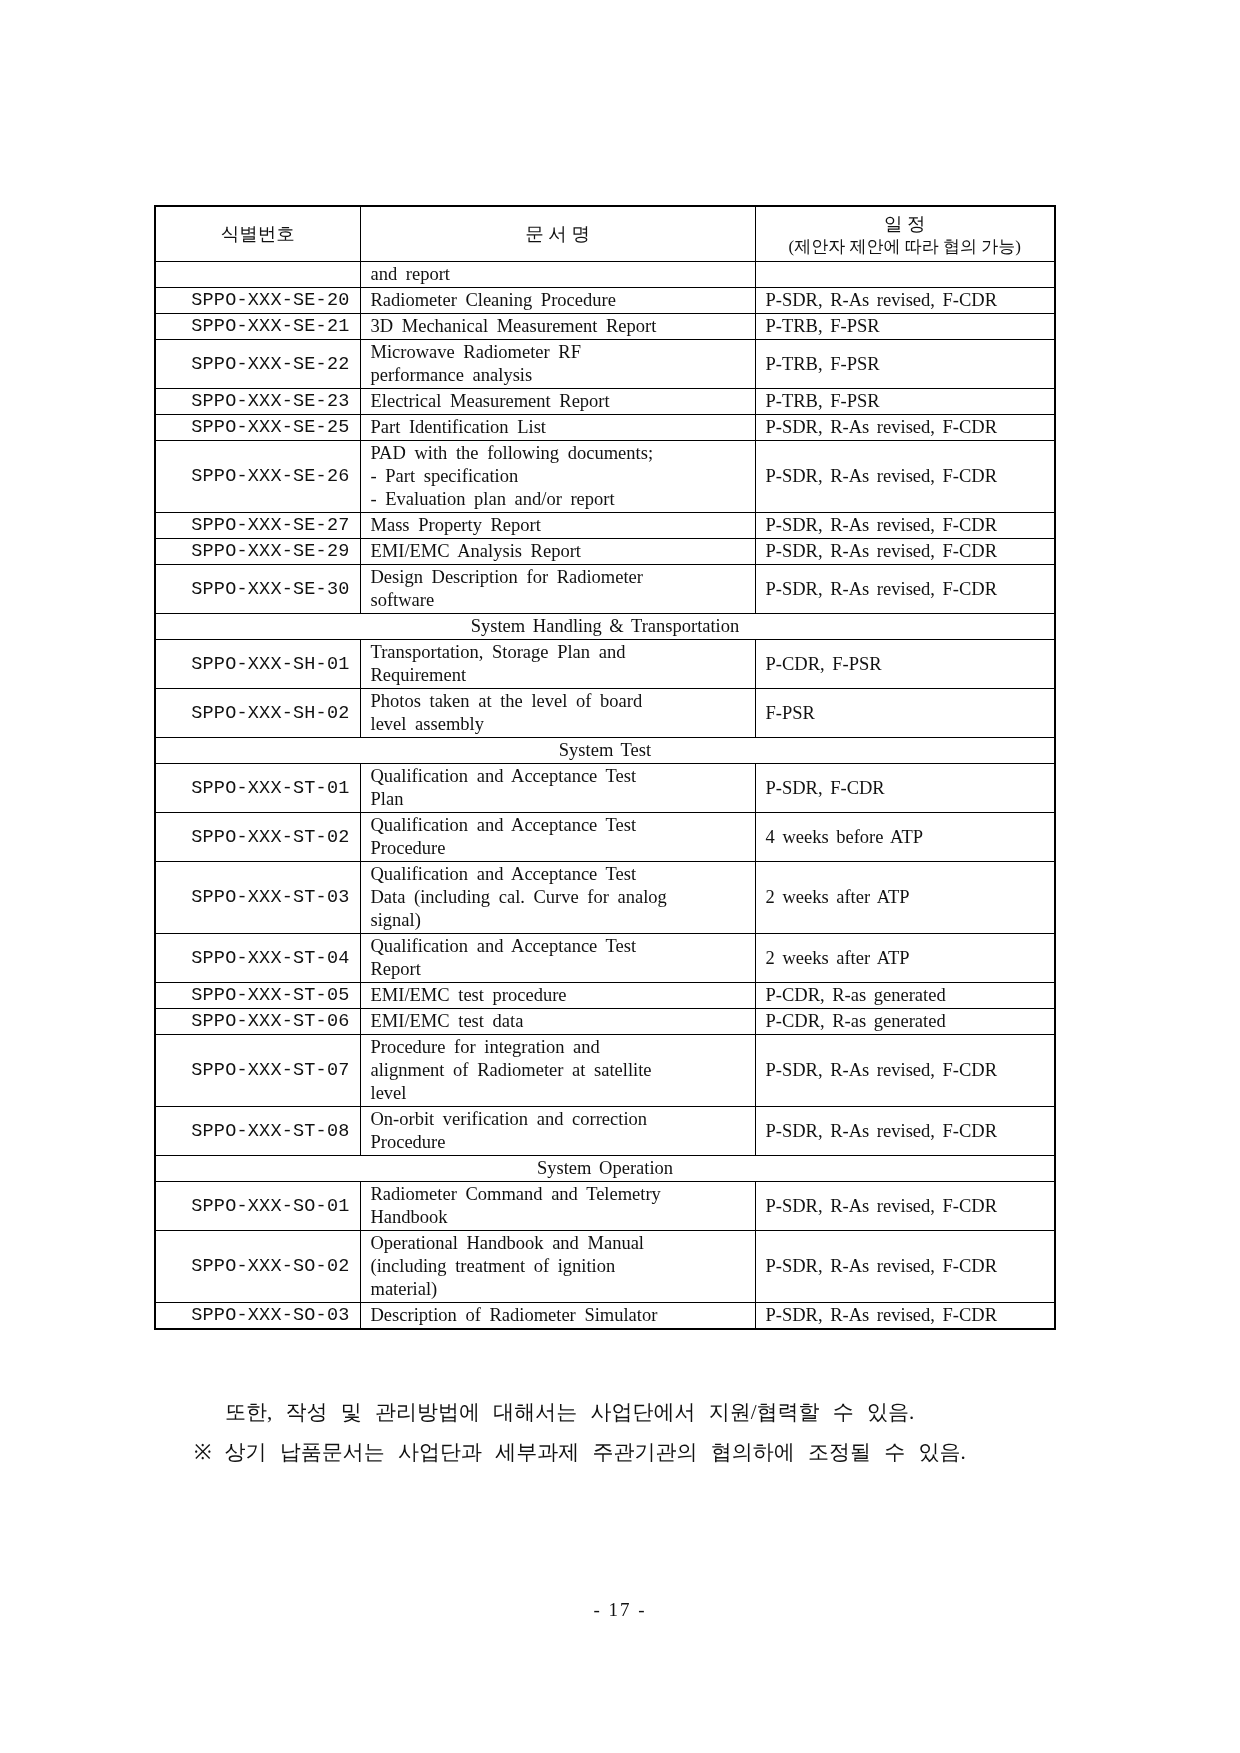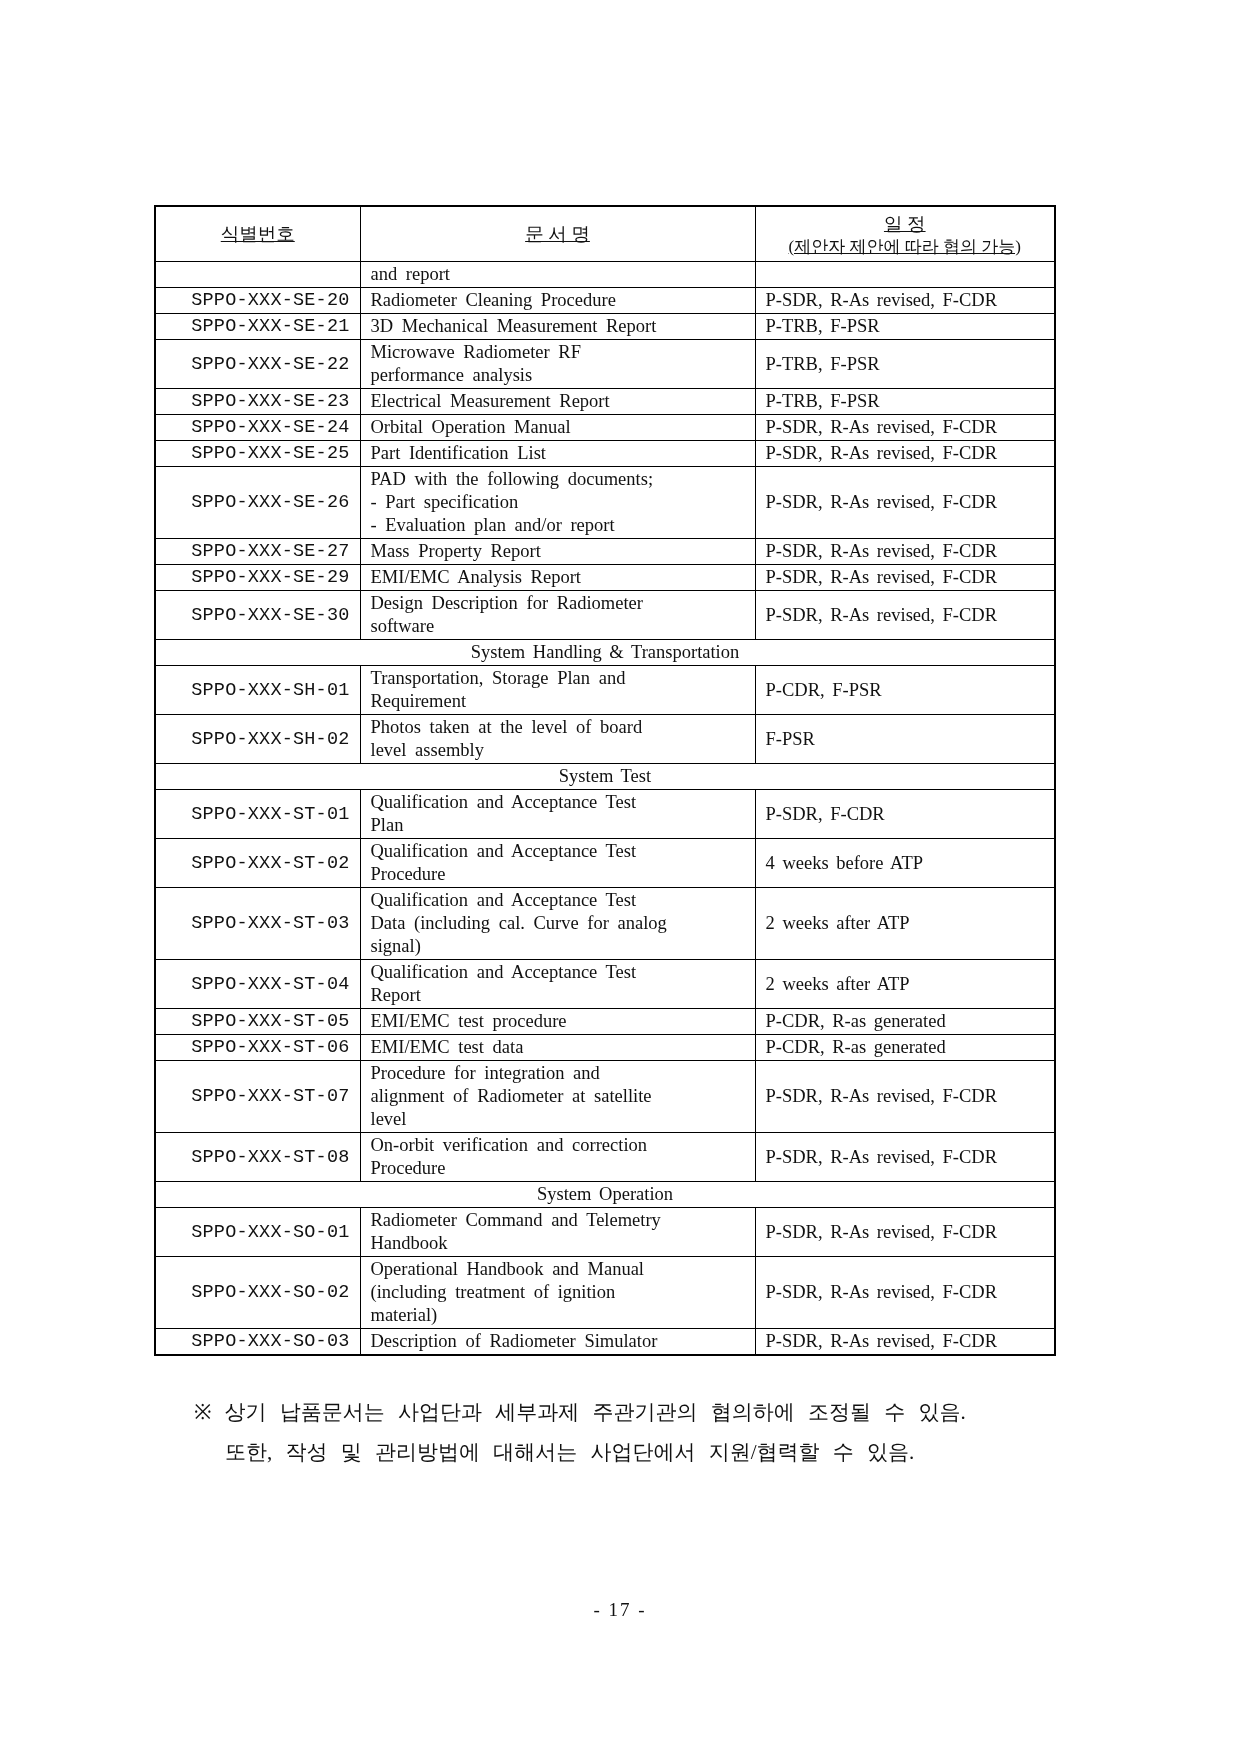--- a/index.html
+++ b/index.html
@@ -34,21 +34,20 @@
     line-height: 23px;
     padding: 1px 10px;
     vertical-align: middle;
     font-weight: normal;
     overflow: hidden;
   }
   .doc-table thead th {
     height: 50px;
     text-align: center;
     padding: 2px 4px;
-    text-decoration: underline;
   }
   .sched-note {
     display: block;
     font-size: 17px;
     line-height: 21px;
   }
   .sched-title { display: block; line-height: 24px; }
   .cell-id {
     text-align: right;
     letter-spacing: 0.2px;
@@ -140,27 +139,20 @@
           <td class="cell-sched">P-TRB, F-PSR</td>
         </tr>
         <tr>
           <td class="cell-id">SPPO-XXX-SE-23</td>
           <td class="cell-doc">
             <span class="doc-line">Electrical Measurement Report</span>
           </td>
           <td class="cell-sched">P-TRB, F-PSR</td>
         </tr>
         <tr>
-          <td class="cell-id">SPPO-XXX-SE-24</td>
-          <td class="cell-doc">
-            <span class="doc-line">Orbital Operation Manual</span>
-          </td>
-          <td class="cell-sched">P-SDR, R-As revised, F-CDR</td>
-        </tr>
-        <tr>
           <td class="cell-id">SPPO-XXX-SE-25</td>
           <td class="cell-doc">
             <span class="doc-line">Part Identification List</span>
           </td>
           <td class="cell-sched">P-SDR, R-As revised, F-CDR</td>
         </tr>
         <tr>
           <td class="cell-id">SPPO-XXX-SE-26</td>
           <td class="cell-doc">
             <span class="doc-line">PAD with the following documents;</span>
@@ -301,23 +293,23 @@
           <td class="cell-id">SPPO-XXX-SO-03</td>
           <td class="cell-doc">
             <span class="doc-line">Description of Radiometer Simulator</span>
           </td>
           <td class="cell-sched">P-SDR, R-As revised, F-CDR</td>
         </tr>
       </tbody>
   </table>
 
   <div class="footnote">
+    <div class="footnote-line footnote-line-2">
+      <span>또한, 작성 및 관리방법에 대해서는 사업단에서 지원/협력할 수 있음.</span>
+    </div>
     <div class="footnote-line">
       <span class="footnote-marker">※</span><span>상기 납품문서는 사업단과 세부과제 주관기관의 협의하에 조정될 수 있음.</span>
     </div>
-    <div class="footnote-line footnote-line-2">
-      <span>또한, 작성 및 관리방법에 대해서는 사업단에서 지원/협력할 수 있음.</span>
-    </div>
   </div>
 
   <div class="page-number">- 17 -</div>
 
 </div>
 
 </body></html>

